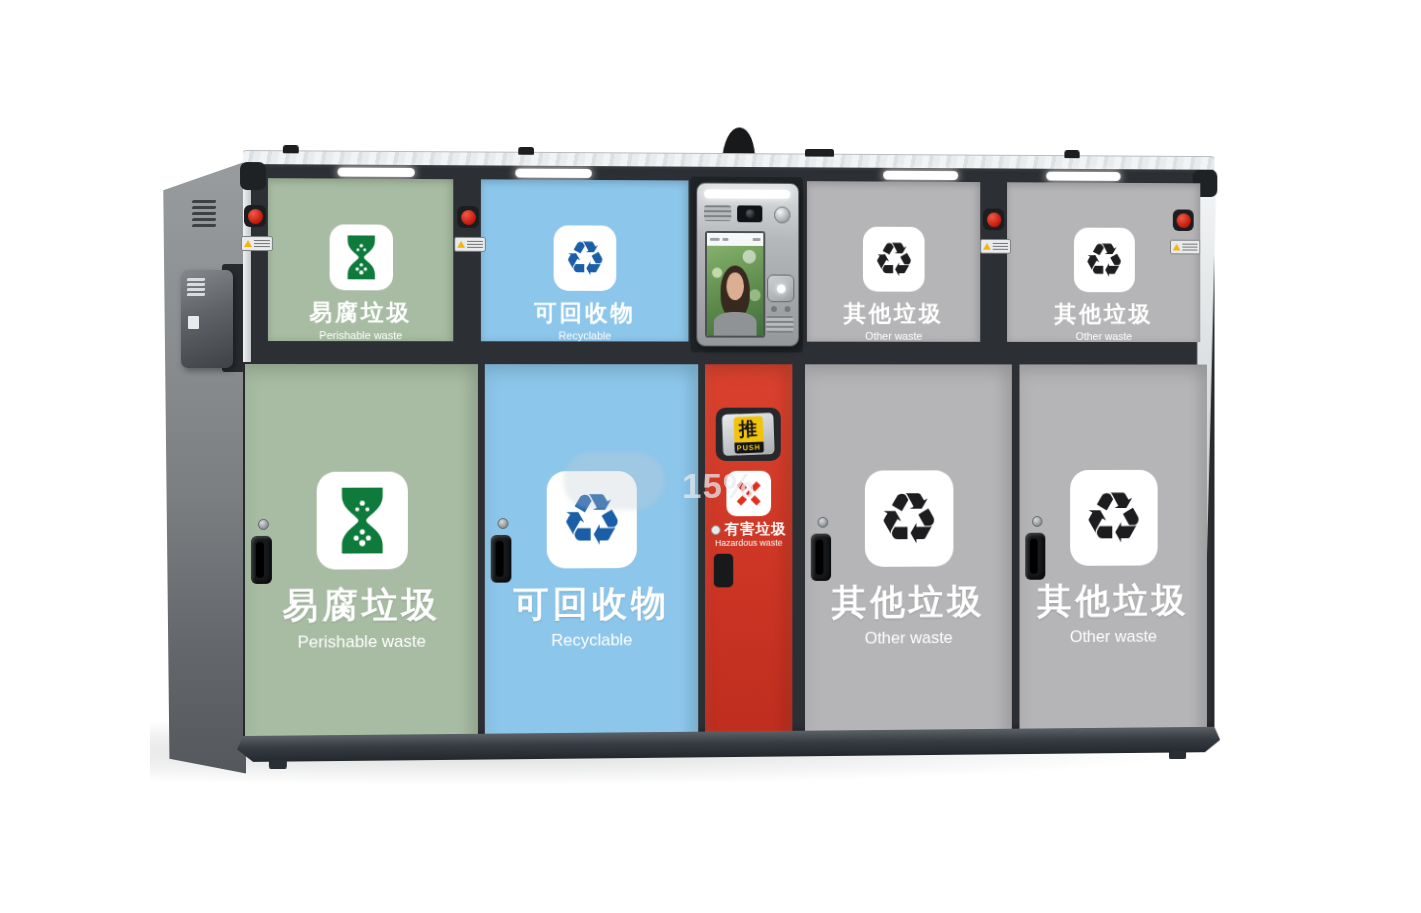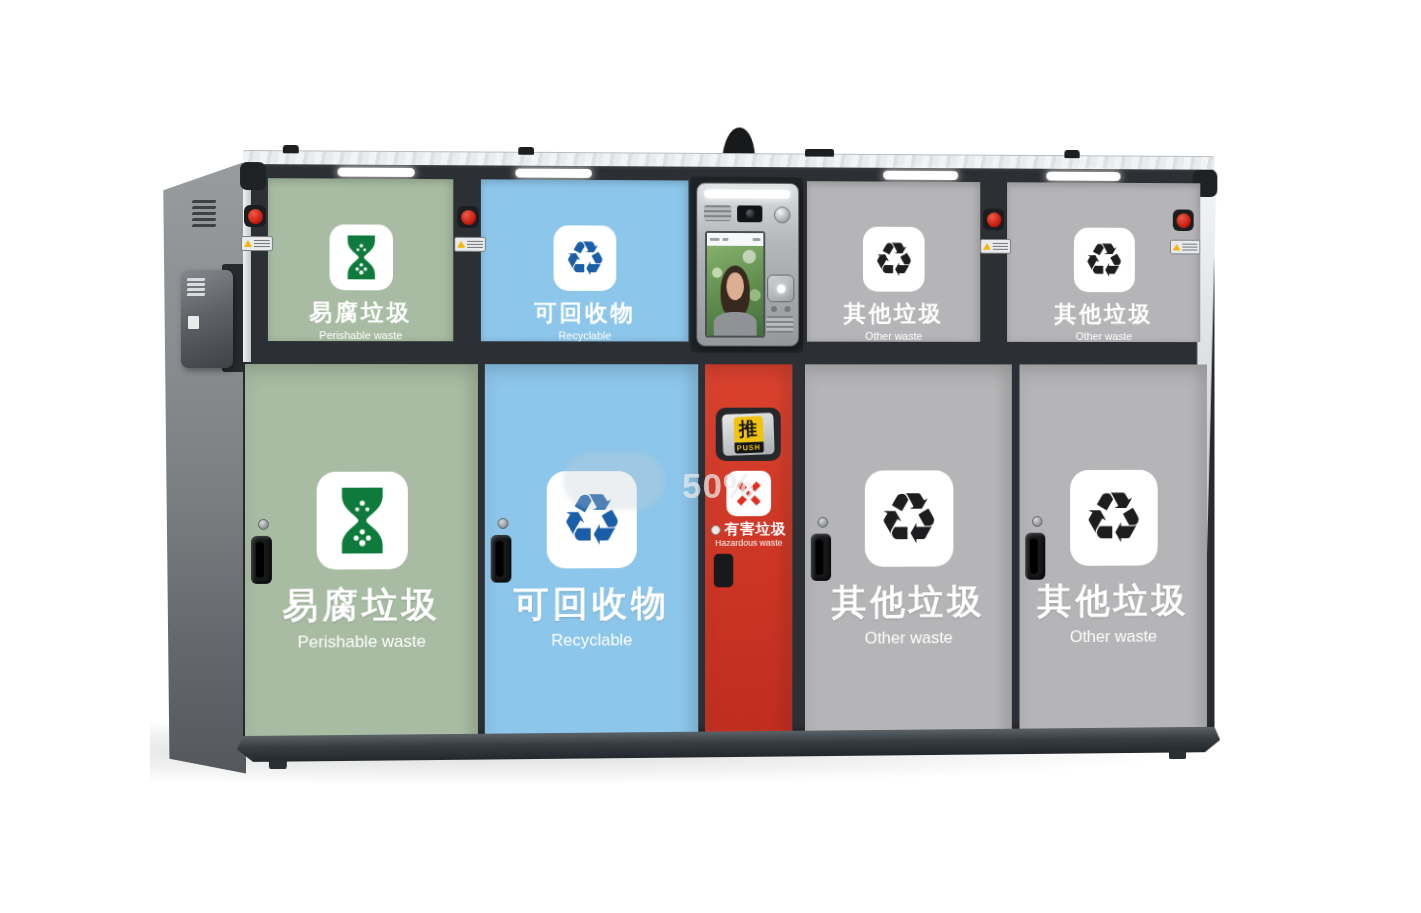--- a/index.html
+++ b/index.html
@@ -375,15 +375,15 @@
       </div>
 
     </div>
 
     <div class="abs base"></div>
     <span class="abs foot" style="left:26px;"></span>
     <span class="abs foot" style="left:952px;"></span>
   </div>
 
   <div class="abs wm-blob"></div>
-  <div class="abs wm">50%</div>
+  <div class="abs wm">15%</div>
 
 </div>
 
 </body></html>

